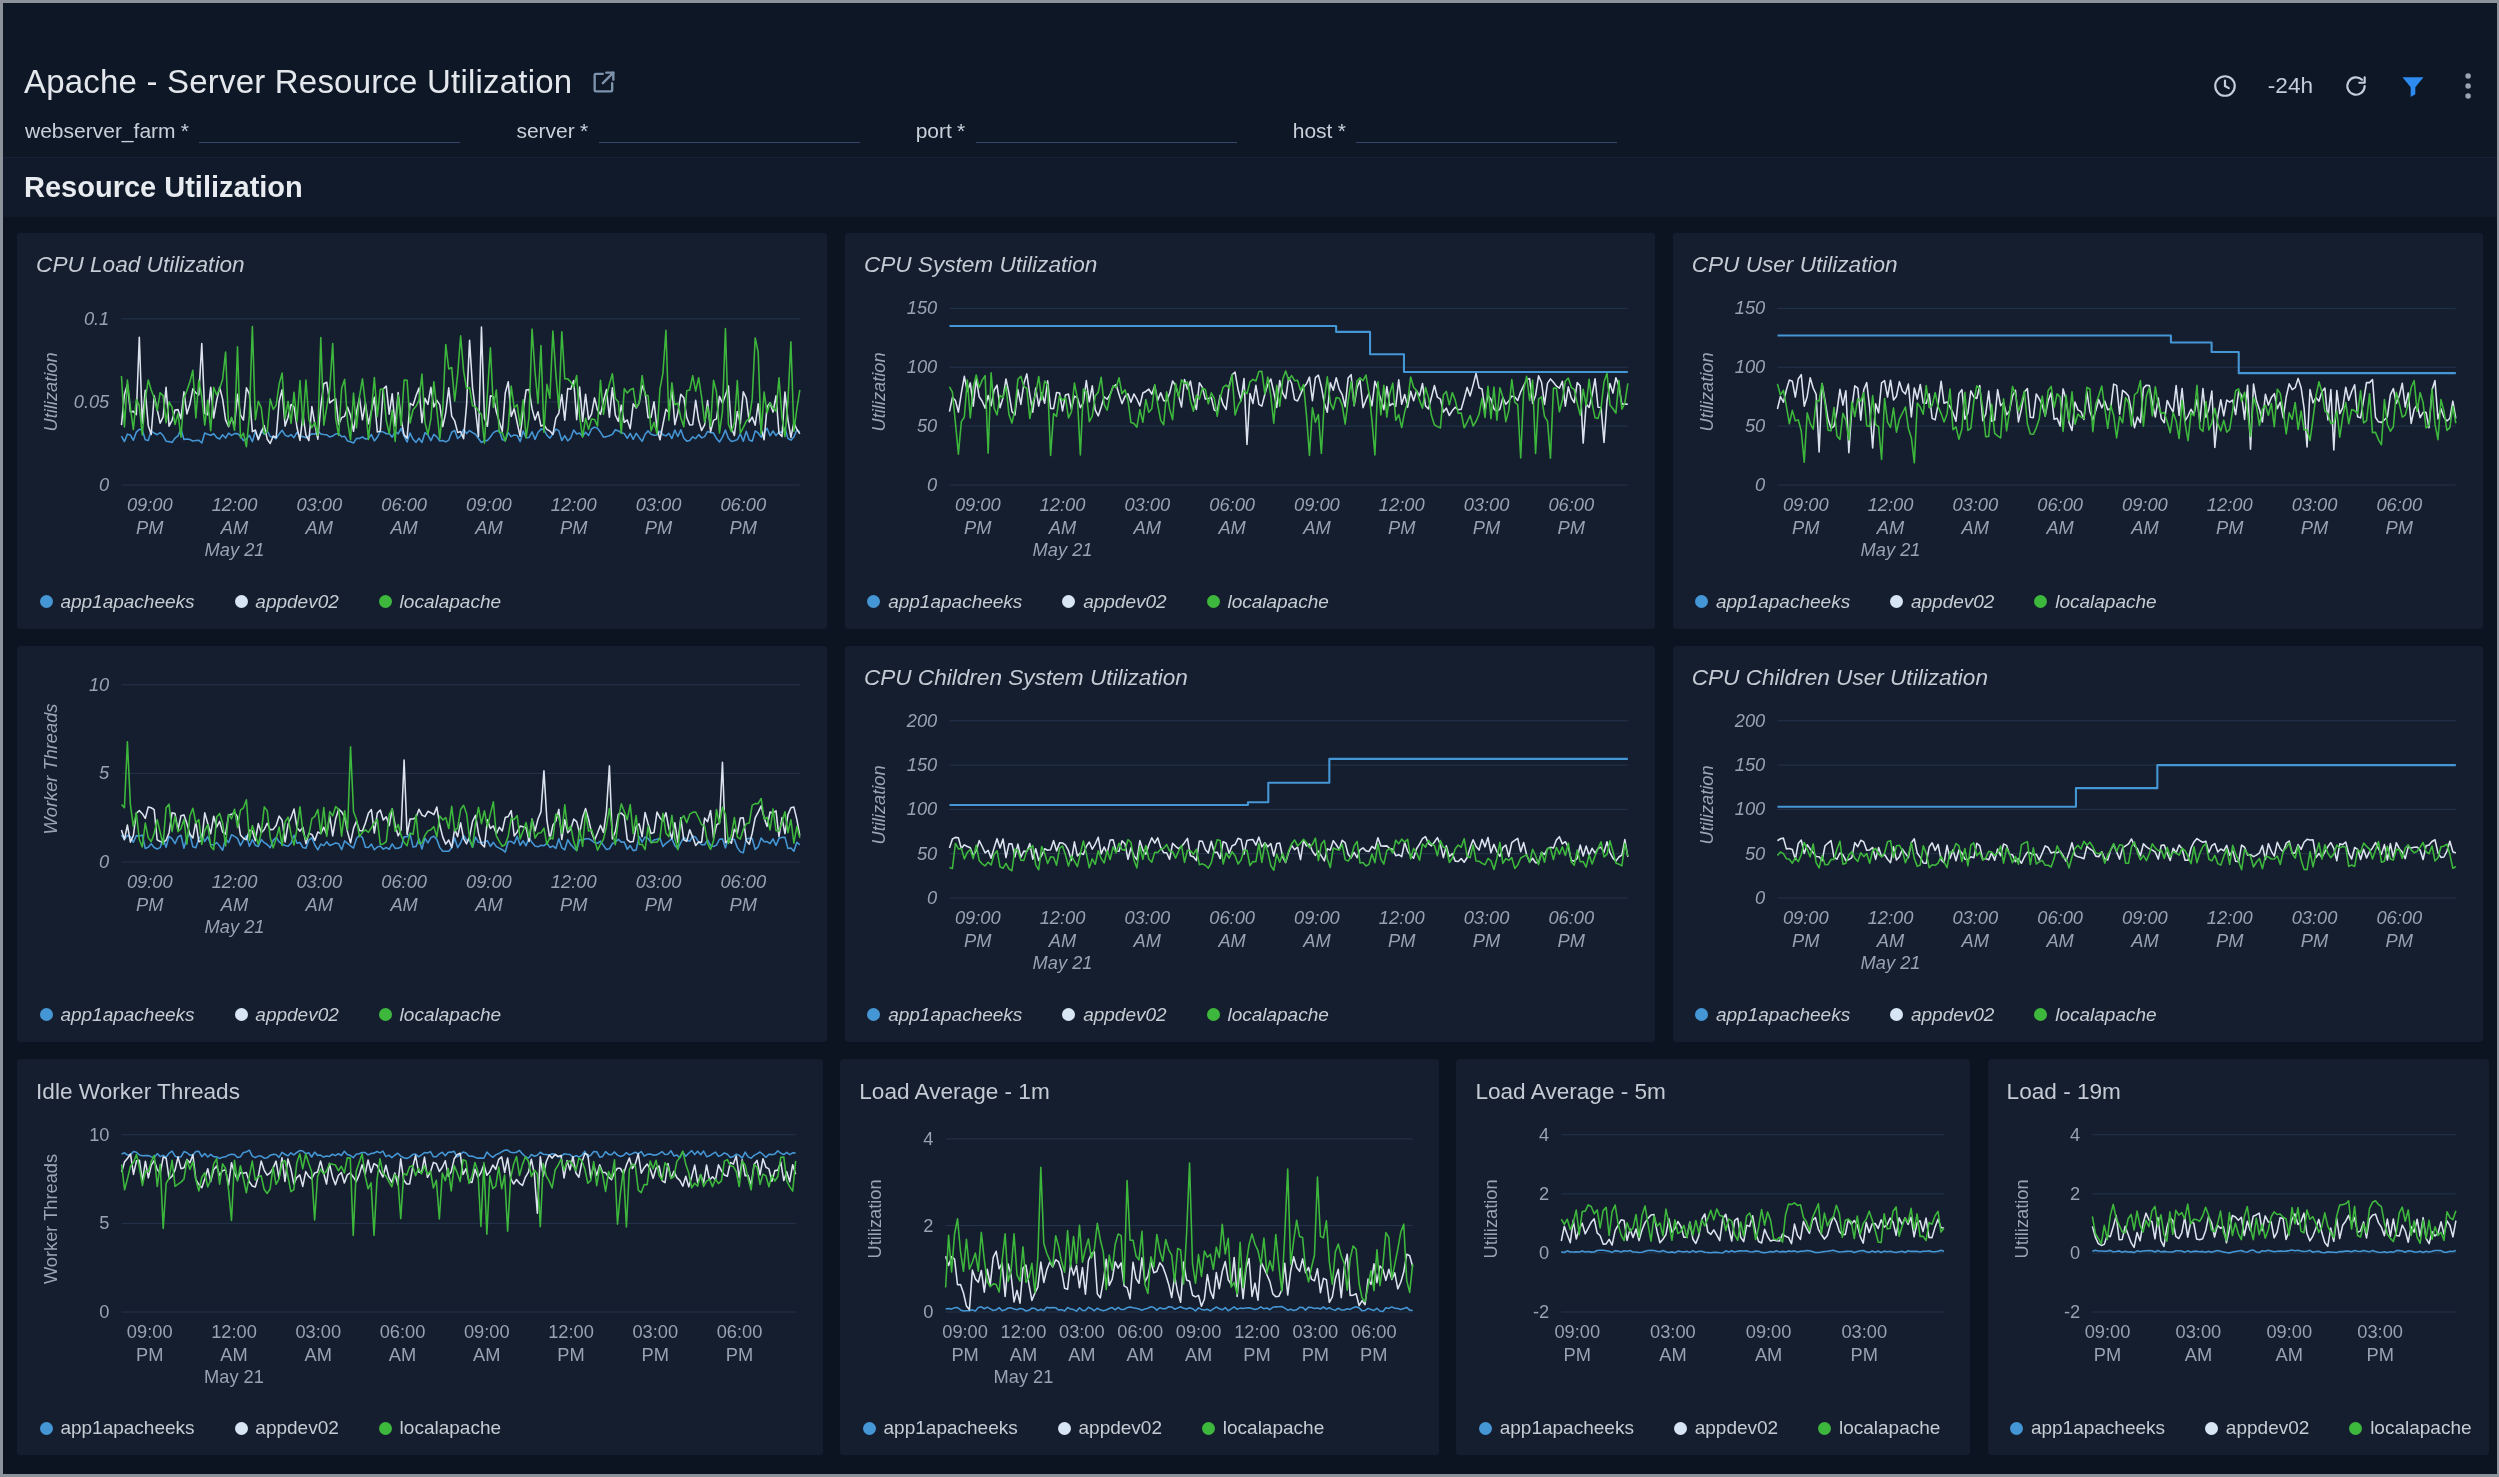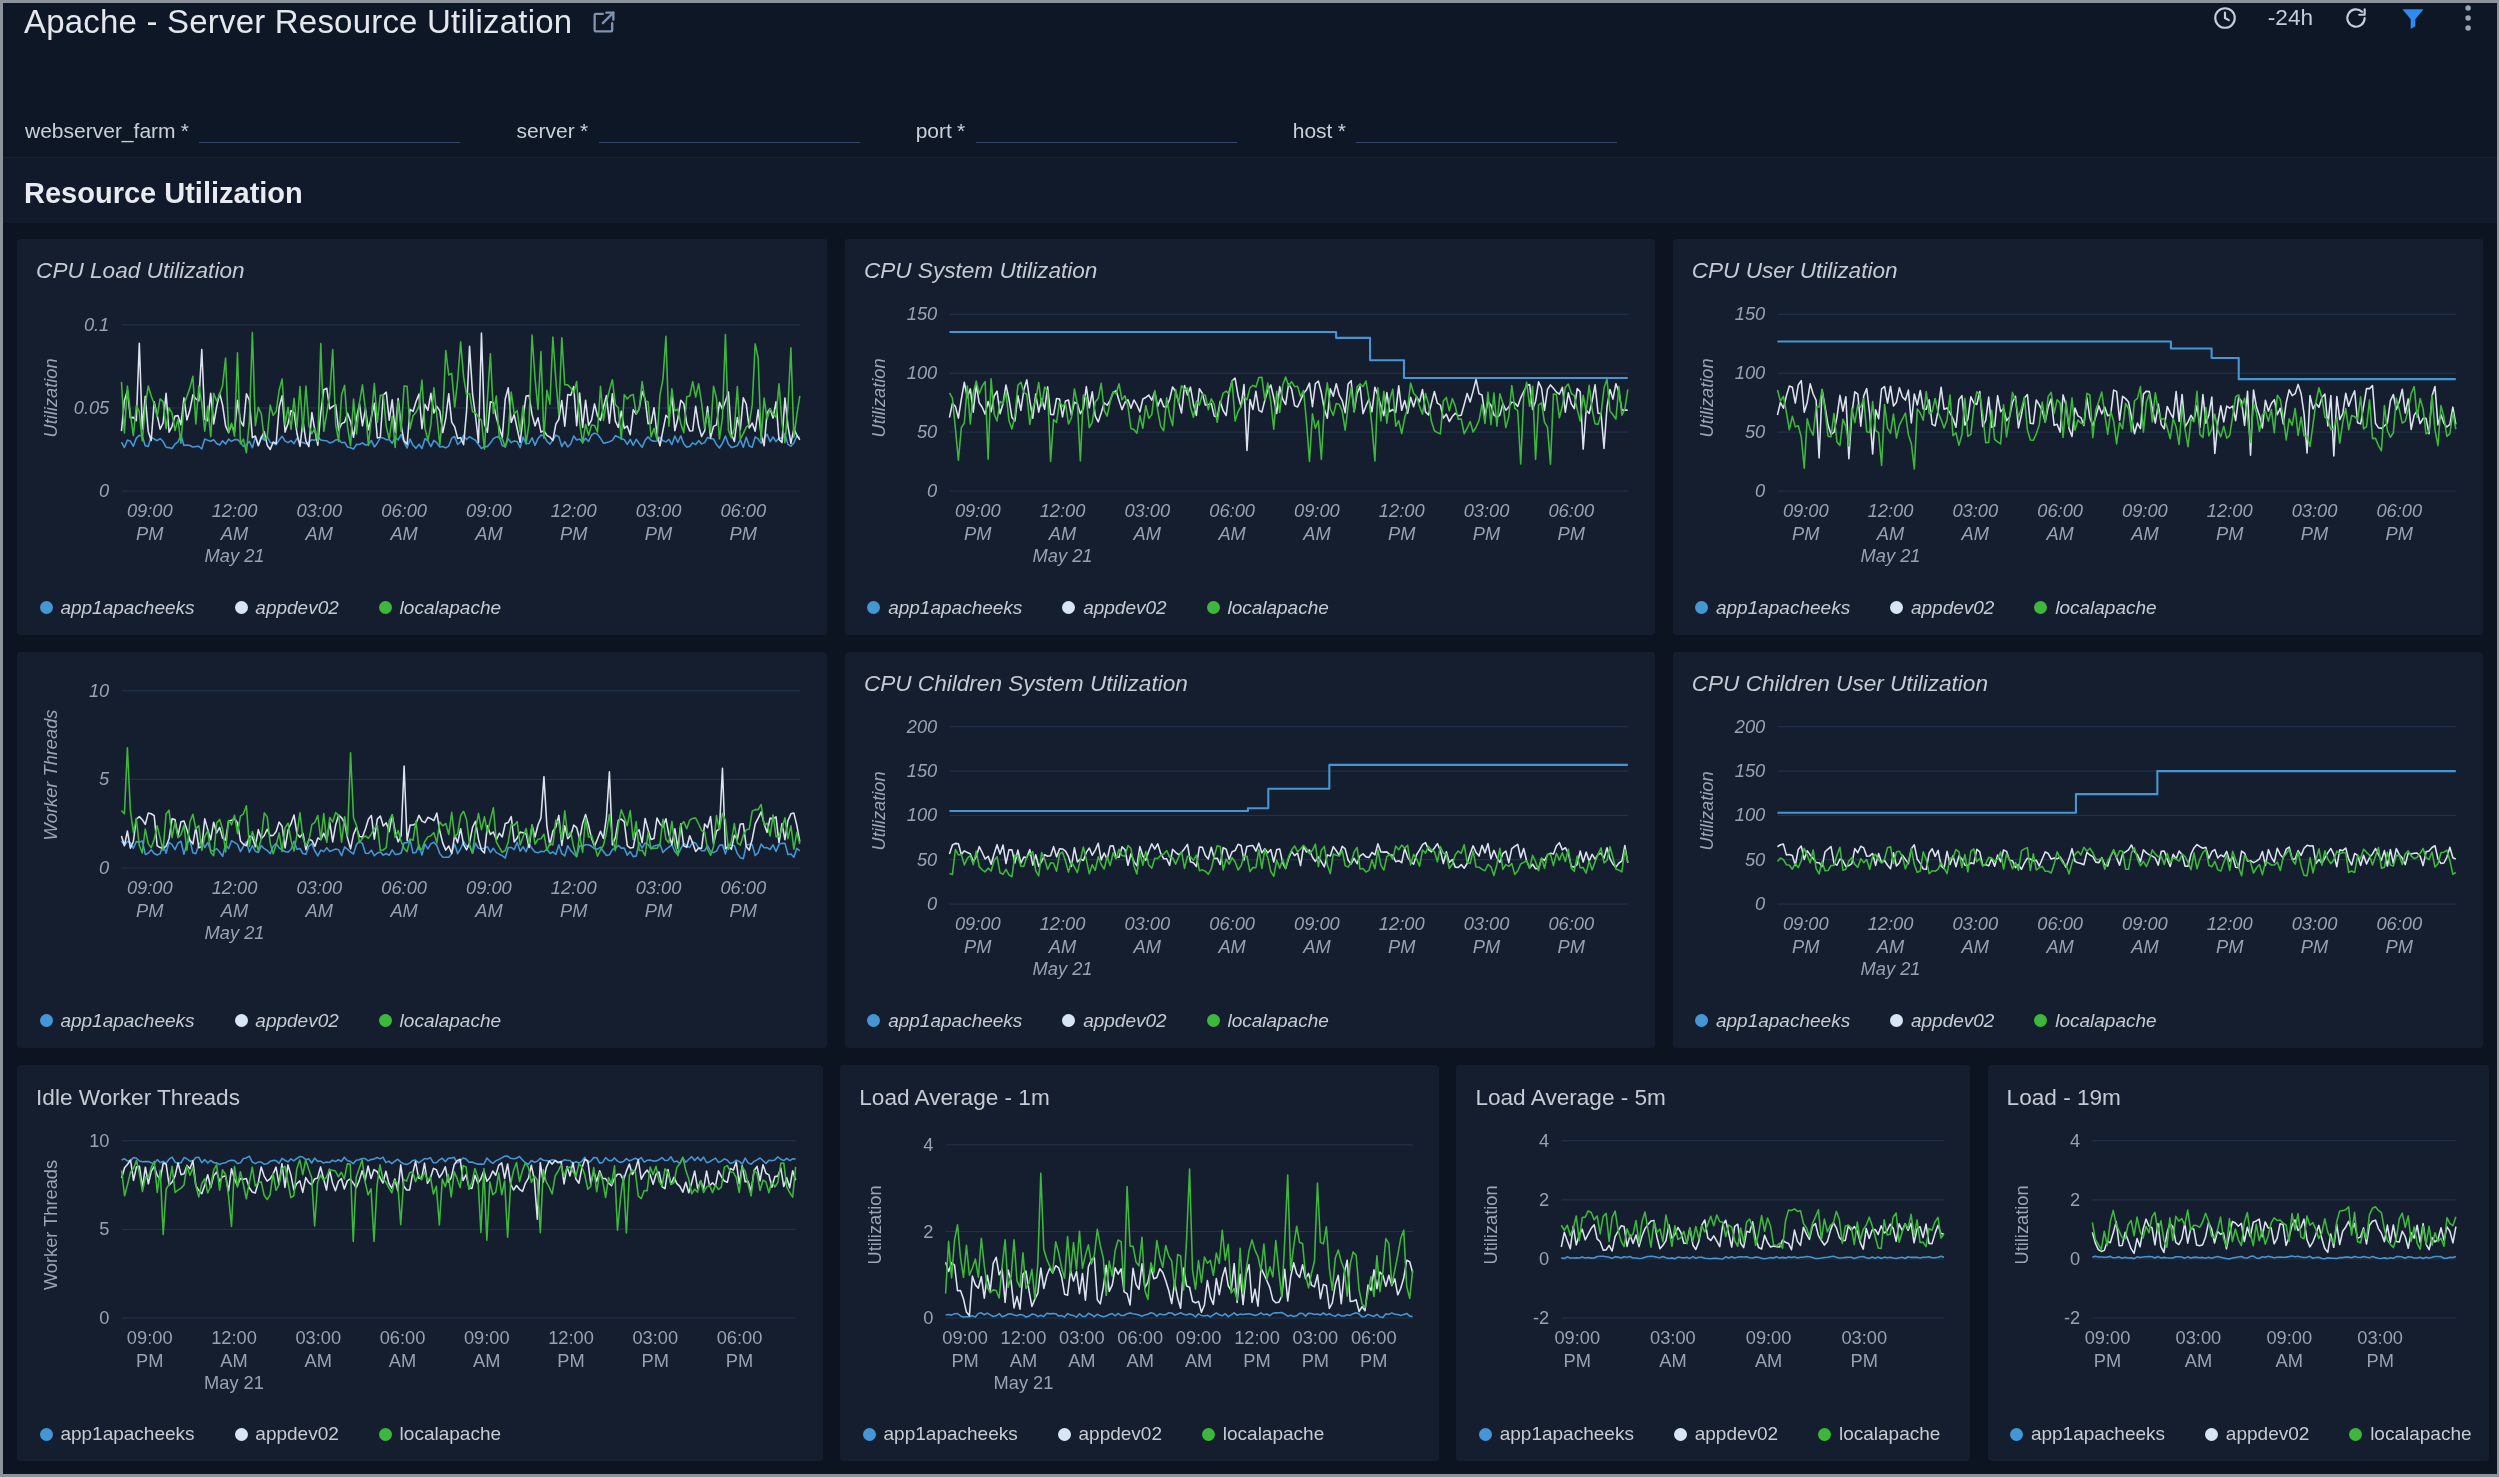--- a/index.html
+++ b/index.html
@@ -5,40 +5,40 @@
   * { margin:0; padding:0; box-sizing:border-box; }
   html,body { width:2500px; height:1477px; }
   body {
     background:#0C1422;
     font-family:"Liberation Sans", sans-serif;
     border:3.5px solid #8D939B;
     overflow:hidden;
     color:#DDE2E8;
   }
   .header {
-    display:flex; justify-content:space-between; align-items:flex-start;
+    display:flex; justify-content:space-between; align-items:flex-end;
     height:98px; padding:0 22.6px 0 21px; background:#0D1726;
   }
   .title-wrap { display:flex; align-items:center; gap:17.4px; }
   .page-title { font-size:33px; font-weight:400; color:#E4E8EC; letter-spacing:0.2px; }
   .header-actions { display:flex; align-items:center; gap:30px; }
   .time-range { font-size:22.6px; color:#C3CEDA; }
   .icon { display:inline-flex; align-items:center; justify-content:center; cursor:pointer; }
 
   .filter-bar { display:flex; align-items:flex-end; padding:7px 22px 14px; height:57px; background:#0D1726; border-bottom:0.9px solid #15233A;}
   .filter { display:flex; align-items:flex-end; margin-right:56px; }
   .filter .flabel { font-size:21px; color:#C9D0D9; margin-right:5.2px; white-space:nowrap; }
   .filter .req { font-size:21px; color:#C9D0D9; margin-right:10.5px; }
   .filter input {
     width:261px; background:transparent; border:none; outline:none;
     border-bottom:1.7px solid #35486A; color:#E0E5EC; font-size:21px; height:30px;
   }
 
   .section-band { background:#111A2A; padding:13px 21px; margin-bottom:15.7px; }
-  .section-title { font-size:29px; font-weight:700; color:#E8ECF0;margin-top:6px; }
+  .section-title { font-size:29px; font-weight:700; color:#E8ECF0; }
 
   .rows { padding:0 14px 14px; display:flex; flex-direction:column; gap:17.4px; }
   .grid { display:grid; gap:17.4px; }
   .g3 { grid-template-columns:repeat(3,1fr);font-style:italic; }
   .g4 { grid-template-columns:1.63fr 1.21fr 1.04fr 1fr; }
 
   .panel {
     background:#151E2E; border-radius:3.5px; height:396px;
     padding:15.7px 17.4px 12.2px; display:flex; flex-direction:column;
   }

